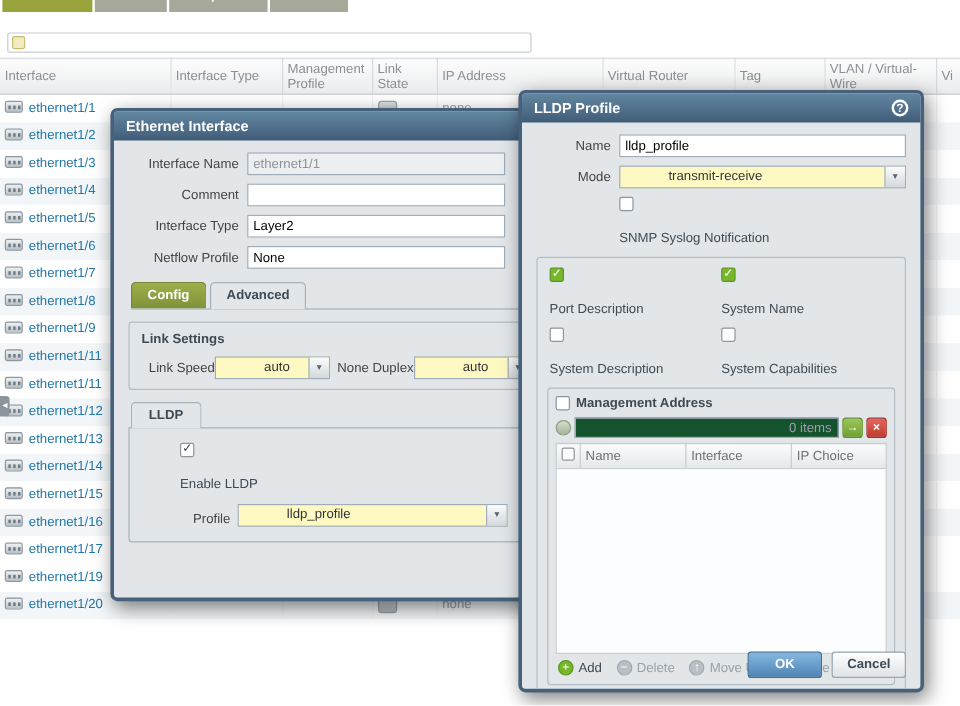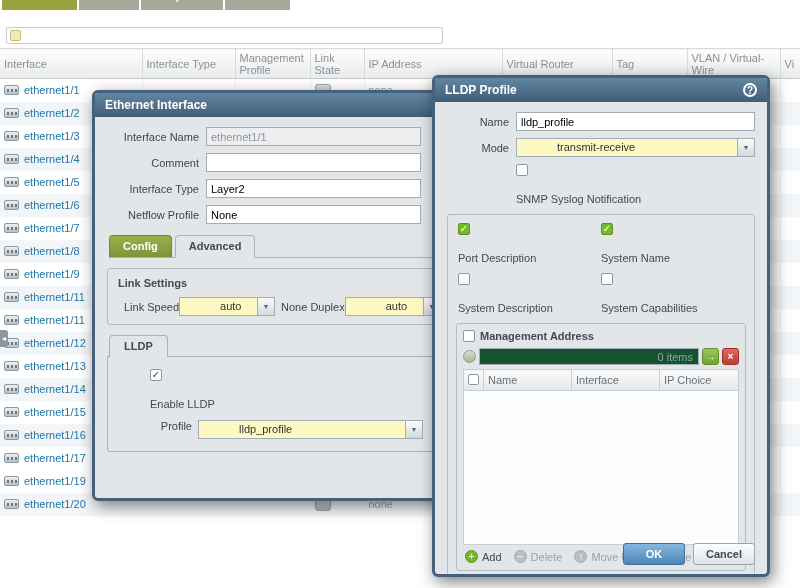--- a/index.html
+++ b/index.html
@@ -55,21 +55,21 @@
   .subtabs { display:flex; gap:3px; margin:11px 0 0 2px; border-bottom:1px solid #a7b2ba; }
   .subtab { padding:4px 13px 5px; border-radius:4px 4px 0 0; font-weight:bold; color:#fff; background:linear-gradient(#9caf49,#7f923a); border:1px solid #75853a; border-bottom:none; cursor:pointer; }
   .subtab.active { background:#e2e6e9; color:#3f4a52; border:1px solid #a7b2ba; border-bottom:1px solid #e2e6e9; margin-bottom:-1px; }
   .groupbox { border:1px solid #b2bcc4; border-radius:3px; margin-top:10px; padding:8px 10px; }
   .groupbox-title { font-weight:bold; color:#3f4a52; margin-bottom:8px; }
   .ls-row { display:flex; align-items:center; gap:0; }
   .ls-row label { color:#444; white-space:nowrap; margin-left:6px; }
   .lldp-tab { display:inline-block; margin:10px 0 0 2px; padding:4px 14px 5px; background:#e2e6e9; border:1px solid #a7b2ba; border-bottom:none; border-radius:4px 4px 0 0; font-weight:bold; color:#3f4a52; position:relative; z-index:1; cursor:pointer; }
   .lldp-panel { border:1px solid #a7b2ba; border-radius:0 3px 3px 3px; margin-top:-1px; padding:12px 10px; height:96px; }
   .enable-row { margin-left:32px; margin-bottom:10px; }
-  .profile-row { margin-left:28px; display:flex; align-items:flex-start; }
+  .profile-row { margin-left:28px; display:flex; align-items:flex-end; }
   .profile-row label { width:46px; text-align:right; margin-right:6px; color:#444; flex:none; }
   .profile-row .dd { width:225px; } .profile-row .dd .val { flex:1; }
 
   
   .lldp-dialog { left:432px; top:75px; width:338px; height:502px; z-index:10; }
   .form-row2 { display:flex; align-items:center; margin-bottom:7px; }
   .form-row2 label { width:62px; text-align:right; margin-right:7px; color:#444; flex:none; }
   .txt2 { flex:1; height:19px; border:1px solid #a0adb8; background:#fff; font:inherit; padding:0 4px; }
   .snmp-row { margin:0 0 9px 69px; }
   .tlvs-box { border:1px solid #b2bcc4; border-radius:3px; padding:8px; }

